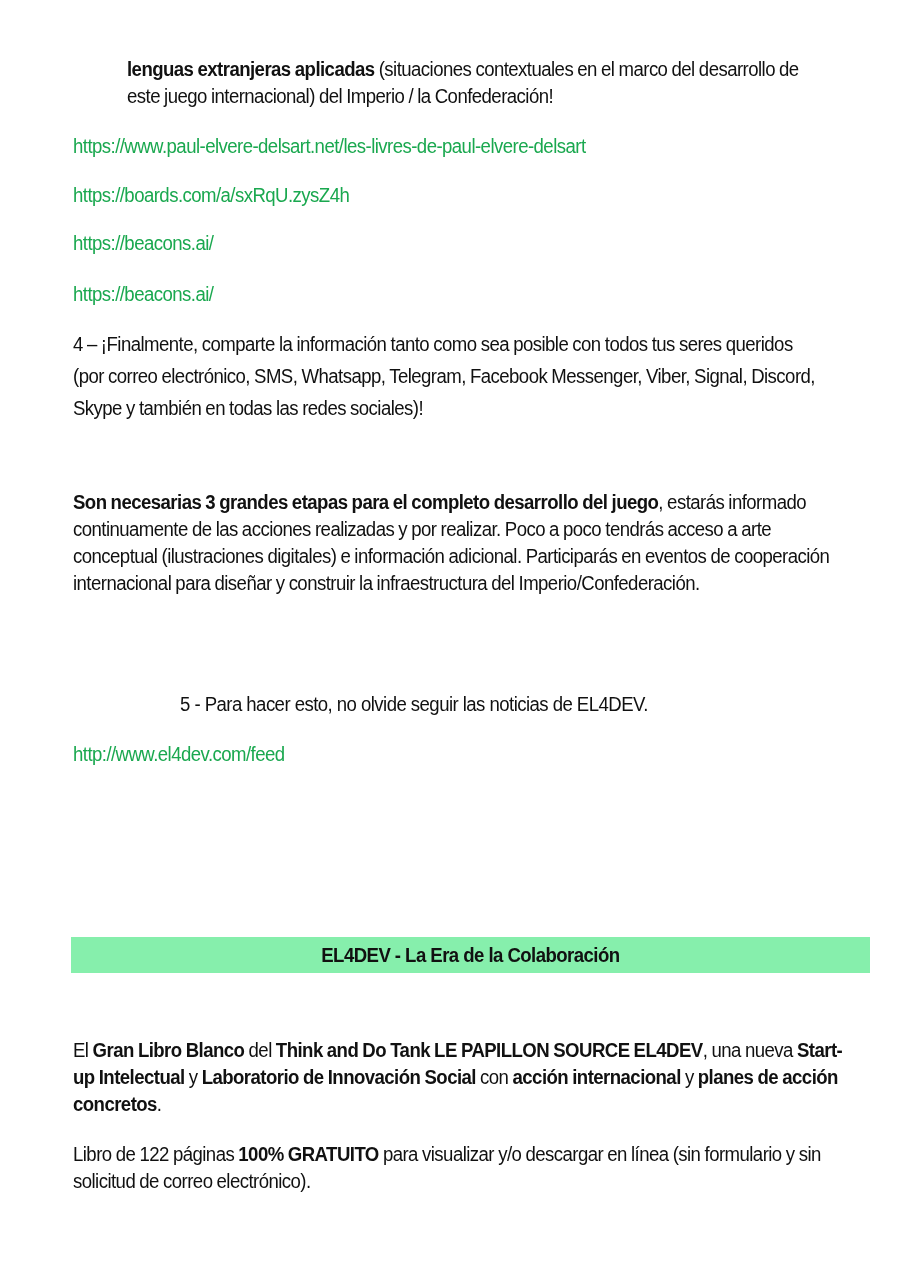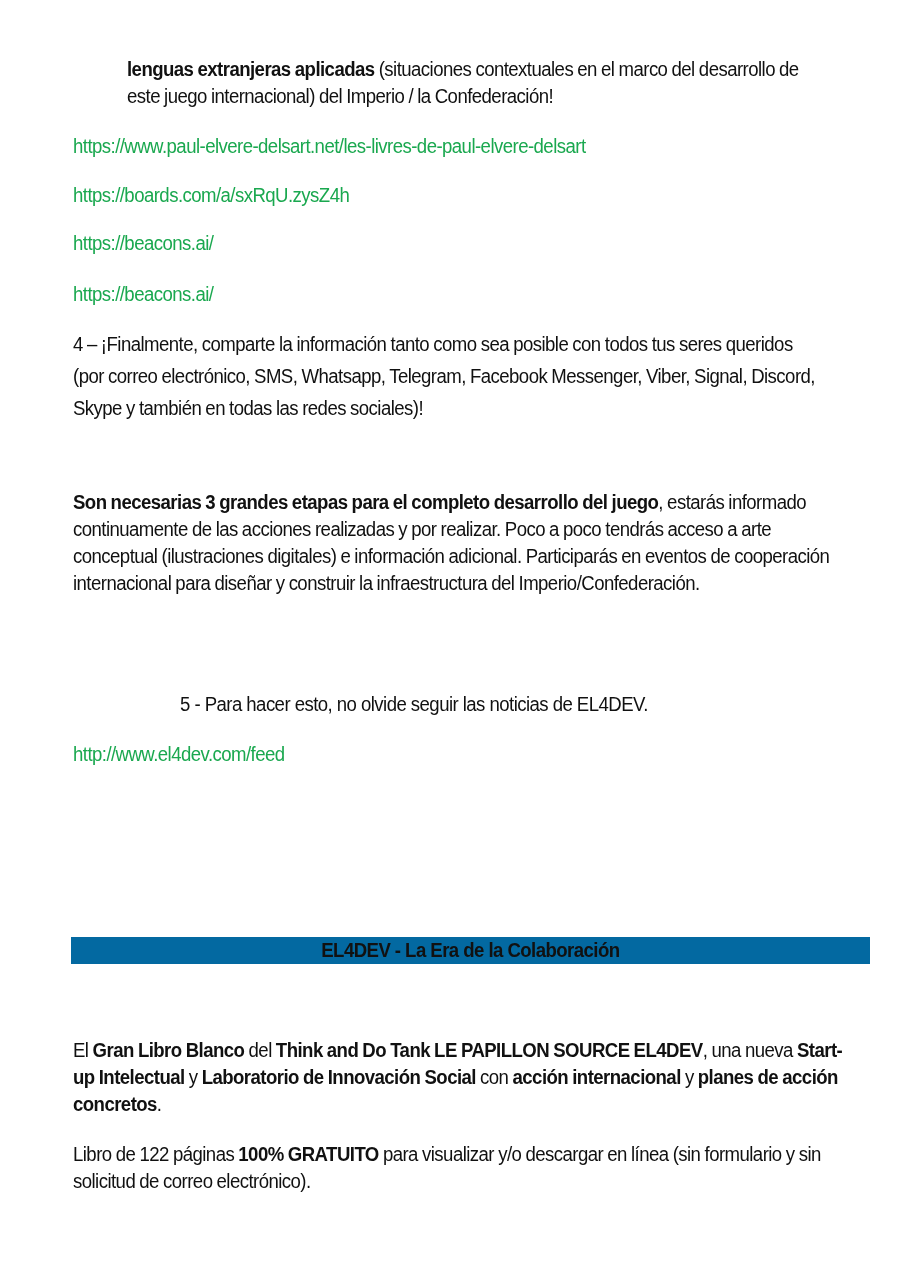--- a/index.html
+++ b/index.html
@@ -51,22 +51,22 @@
       transform: scaleX(0.93);
       transform-origin: left top;
       line-height: 24px;
       white-space: nowrap;
     }
     .banner {
       position: absolute;
       left: 53px;
       top: 937px;
       width: 799px;
-      height: 27px;
-      background: #0369a1;
+      height: 36px;
+      background: #86efac;
       display: flex;
       align-items: center;
       justify-content: center;
     }
     .banner-text {
       font-family: "Liberation Sans", sans-serif;
       font-weight: bold;
       font-size: 20px;
       letter-spacing: -0.6px;
       color: #111111;

